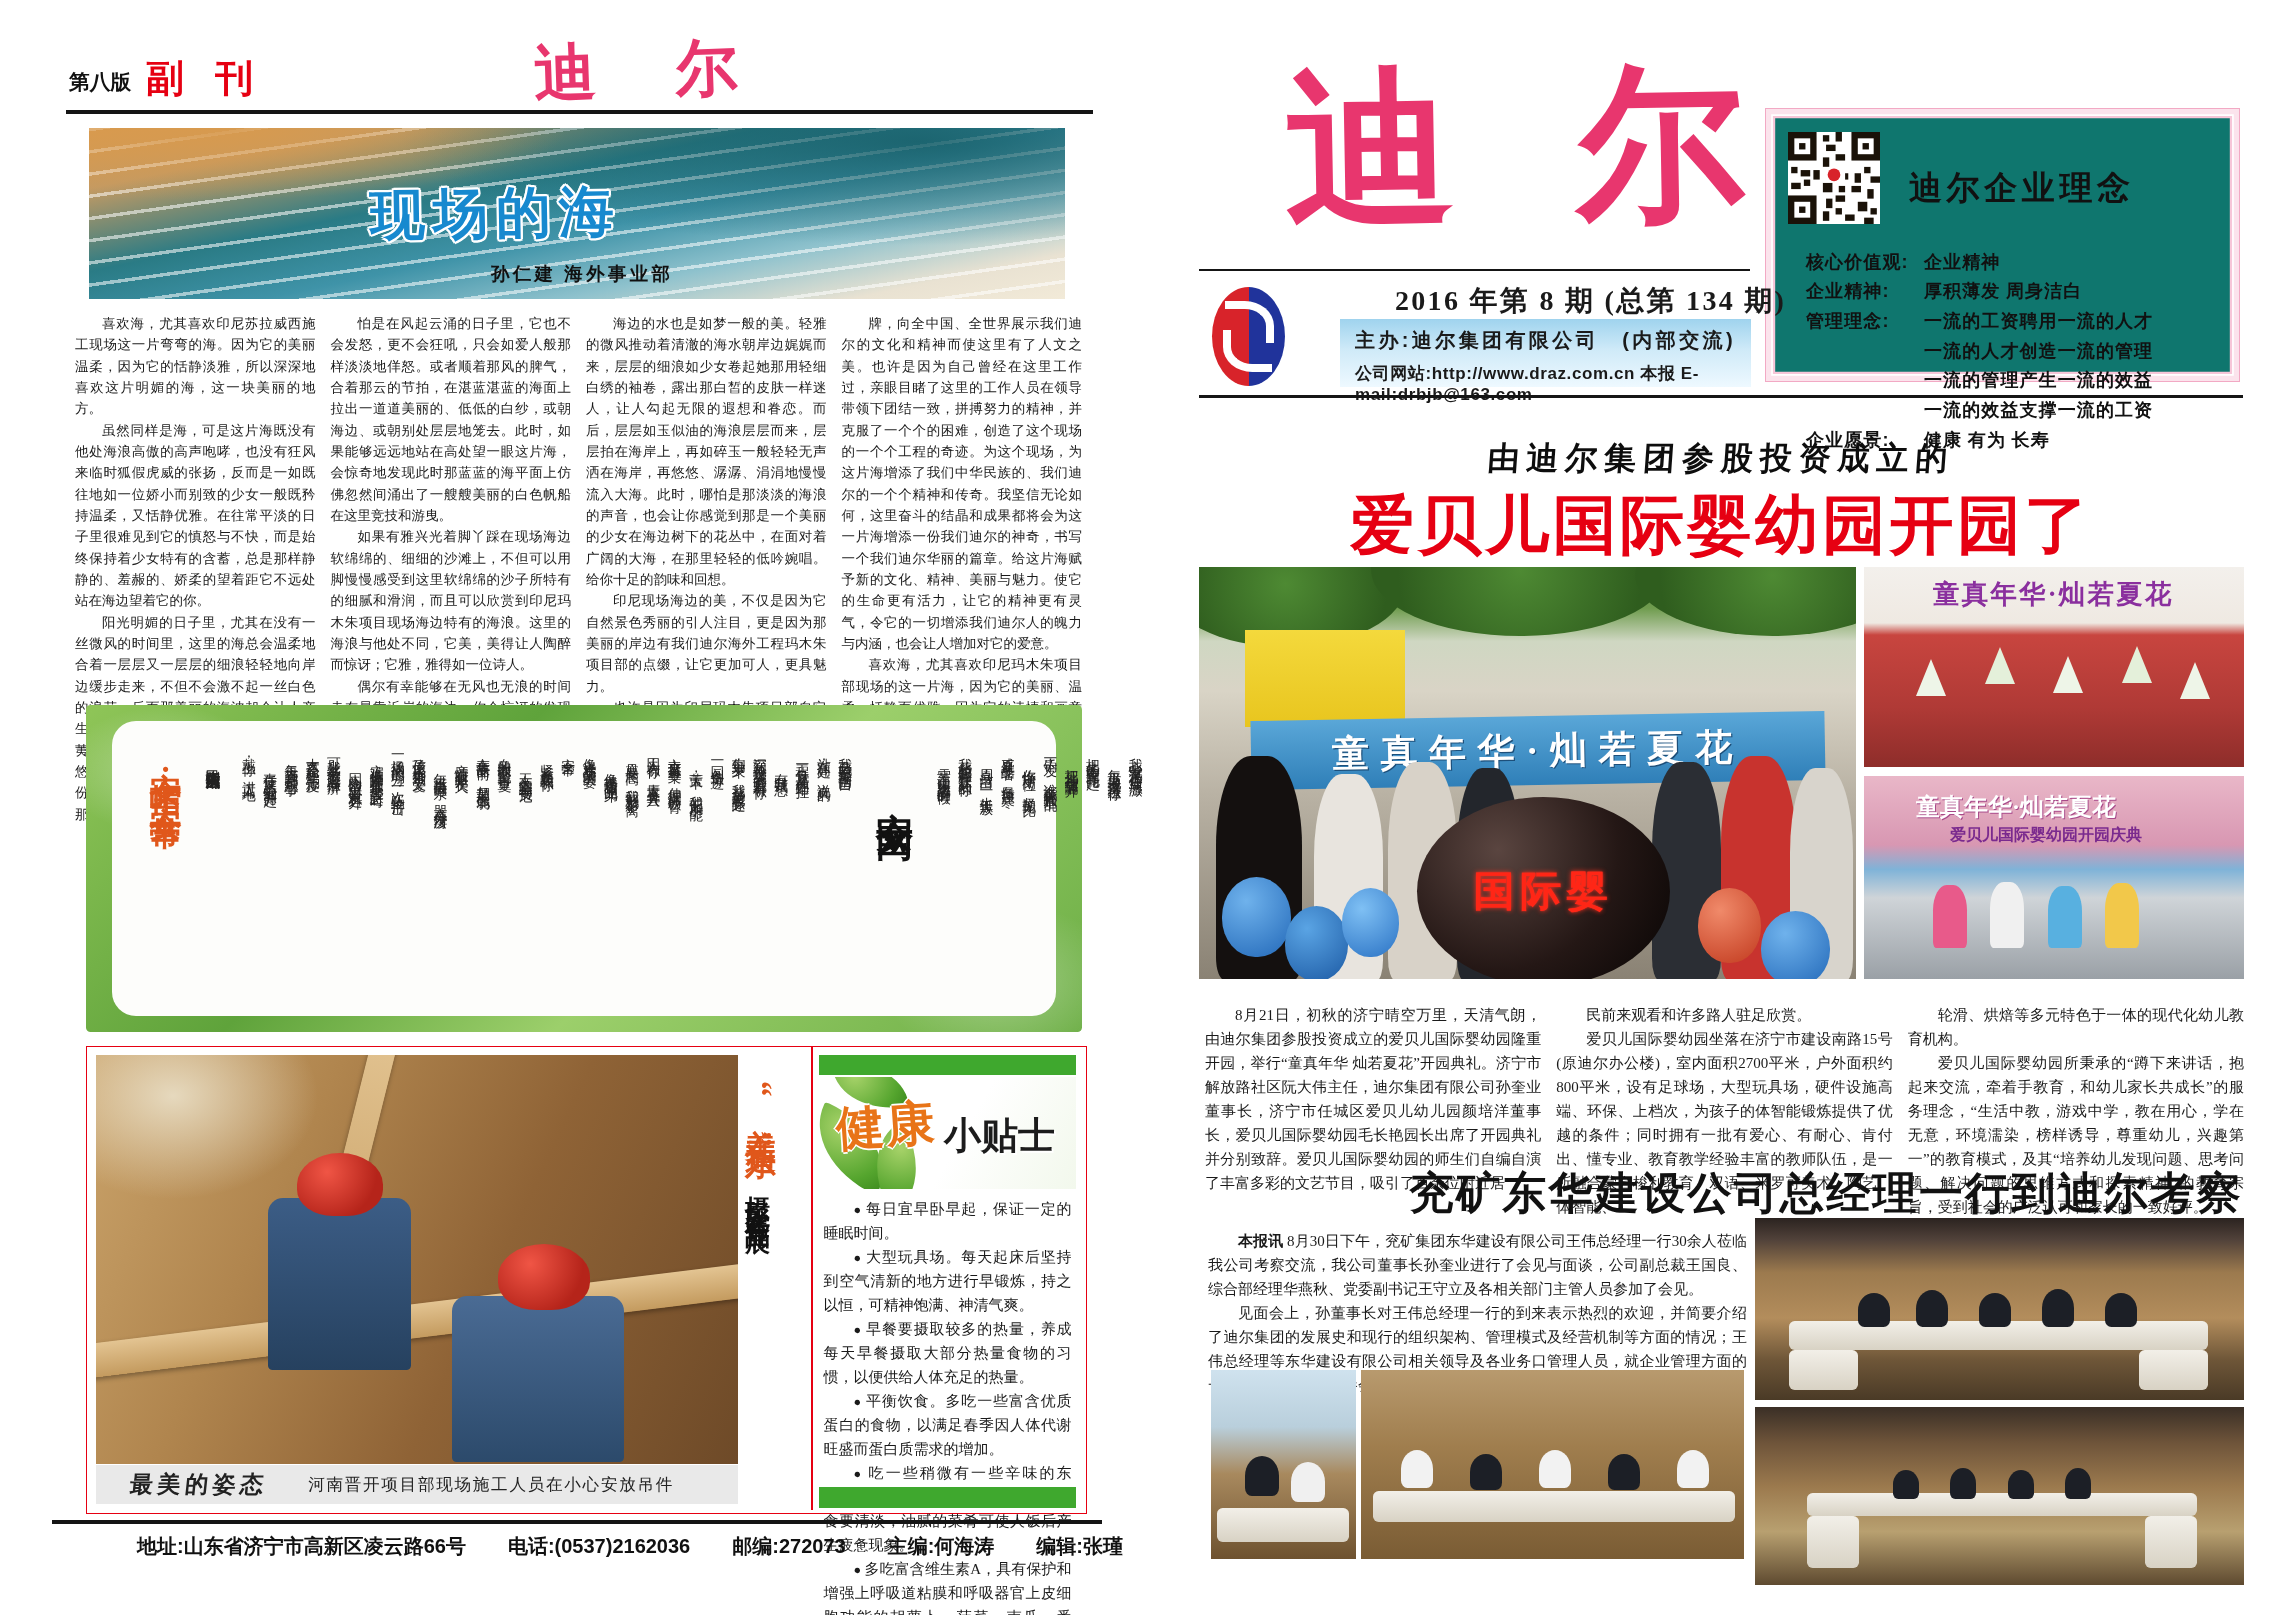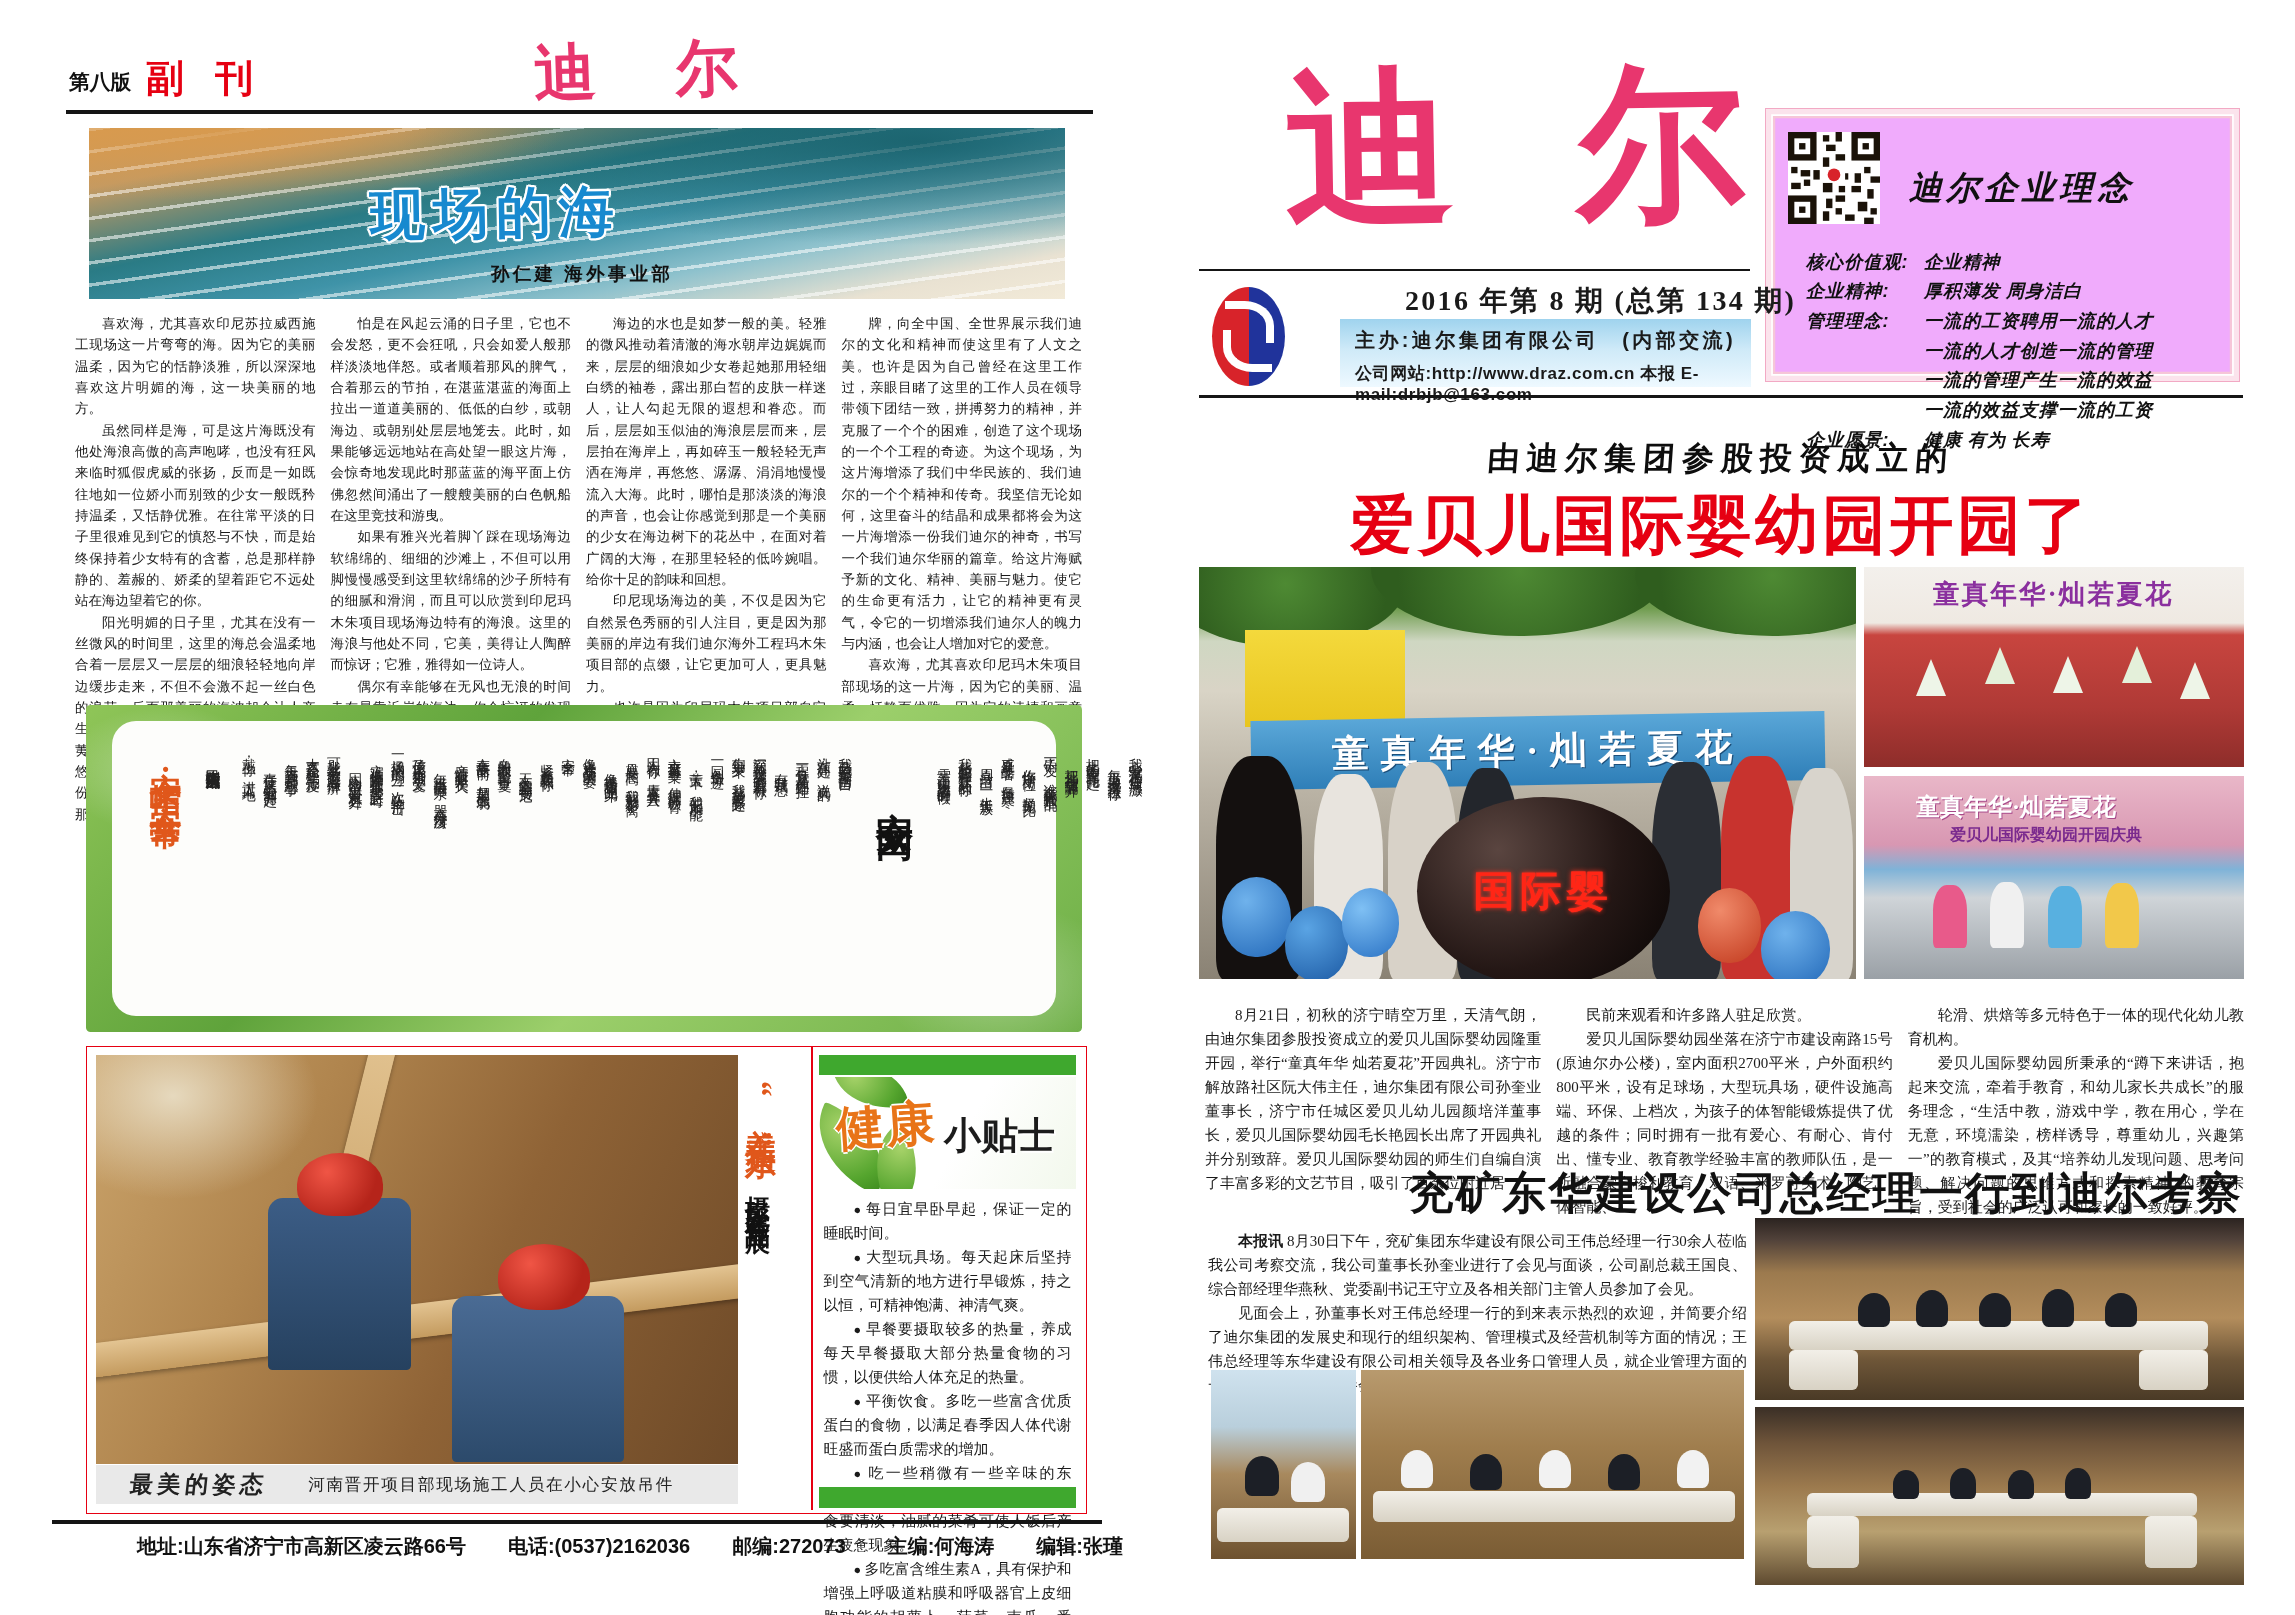--- a/index.html
+++ b/index.html
@@ -65,29 +65,29 @@
   .health-cn{font-size:48px;font-weight:900;color:#e87418;transform:rotate(-4deg);letter-spacing:2.3px;
      text-shadow:1.7px 0 #fff,-1.7px 0 #fff,0 1.7px #fff,0 -1.7px #fff;}
   .health-tip-word{font-size:37px;font-weight:900;color:#1c1c1c;text-shadow:1.7px 1.7px 0 #fff;}
   .tips{font-size:15px;line-height:1.6;text-align:justify;}
   .tips p{margin:0;text-indent:2em;}
   .tips p::before{content:"● ";font-size:12.6px;}
   
   .footer{font-family:"Liberation Sans","DejaVu Sans",sans-serif;font-size:20px;font-weight:700;color:#111;display:flex;gap:42px;}
   
   .mast-big{font-size:169px;font-weight:900;color:#e8366e;letter-spacing:40px;transform:rotate(-1deg);}
-  .issue{font-size:28px;font-weight:700;letter-spacing:2.3px;margin-left:10px;}
+  .issue{font-size:28px;font-weight:700;letter-spacing:2.3px;}
   .blue-bar{background:linear-gradient(180deg,#9fd3ee 0%,#cfeaf8 45%,#eef9ff 100%);
      font-family:"Liberation Sans","DejaVu Sans",sans-serif;padding:8px 15px;box-sizing:border-box;}
   .blue-l1{font-size:20px;font-weight:700;display:flex;justify-content:space-between;letter-spacing:3.4px;}
   .blue-l2{font-size:17px;font-weight:700;margin-top:8px;letter-spacing:0.6px;}
   .logo{border-radius:50%;background:linear-gradient(90deg,#d8232a 0 50%,#20339b 50% 100%);position:relative;overflow:hidden;}
   .logo::before{content:"";position:absolute;left:18%;top:14%;width:56%;height:34%;border:8px solid #fff;border-bottom:none;border-left:none;border-radius:0 60% 0 0;}
   .logo::after{content:"";position:absolute;right:18%;bottom:14%;width:56%;height:34%;border:8px solid #fff;border-top:none;border-right:none;border-radius:0 0 0 60%;}
-  .ph-box{background:#f0abfc;border:1.7px solid #f2a9c4;box-shadow:0 0 0 5.2px #fbe3ec inset, 0 0 0 6.9px #fff inset, 0 0 0 9.2px #f6c6d8 inset;font-style:italic;}
+  .ph-box{background:#0f766e;border:1.7px solid #f2a9c4;box-shadow:0 0 0 5.2px #fbe3ec inset, 0 0 0 6.9px #fff inset, 0 0 0 9.2px #f6c6d8 inset;}
   .ph-title{font-size:33px;font-weight:900;letter-spacing:4.6px;color:#111;}
   .ph-line{font-size:18px;font-weight:700;margin:5.7px 0;letter-spacing:1.1px;color:#111;}
   .ph-label{display:inline-block;min-width:118px;font-family:"Liberation Sans","DejaVu Sans",sans-serif;}
   .kicker{font-size:32px;font-weight:900;letter-spacing:6.9px;transform:skewX(-4deg);color:#0d0d0d;}
   .headline-red{font-size:64px;font-weight:900;color:#e60012;letter-spacing:3.4px;font-family:"Liberation Sans","DejaVu Sans",sans-serif;}
   .headline2{font-size:44px;font-weight:900;color:#111;letter-spacing:2.3px;}
   .art{font-size:15px;line-height:1.6;text-align:justify;}
   .art p{margin:0;text-indent:2em;}
   
   .ph{overflow:hidden;position:absolute;}

